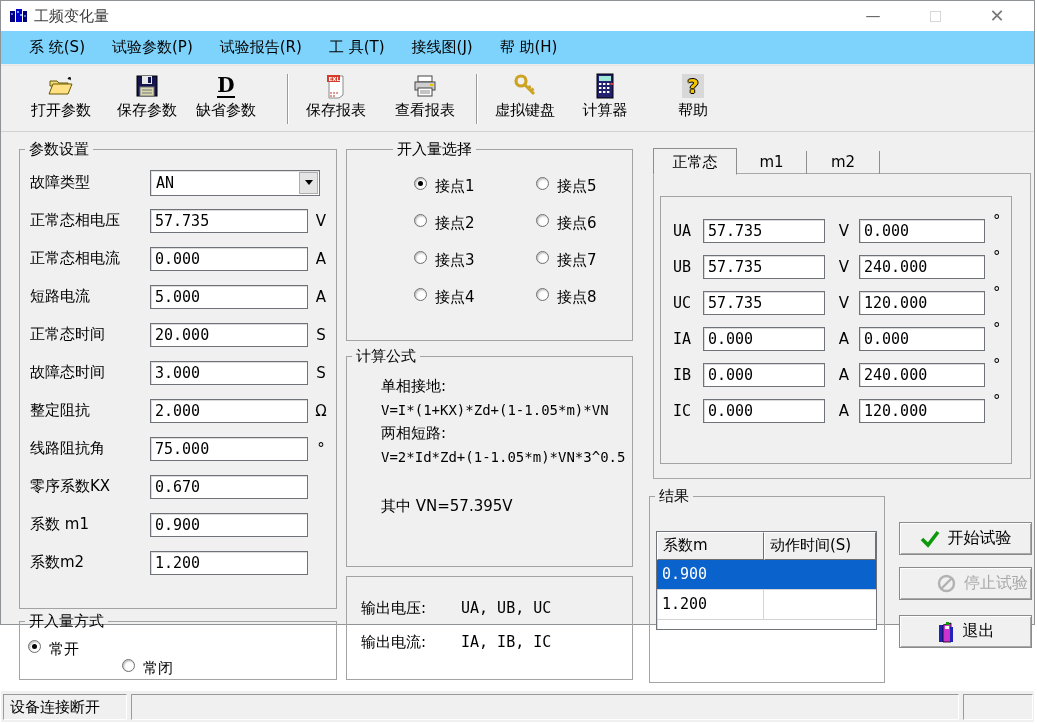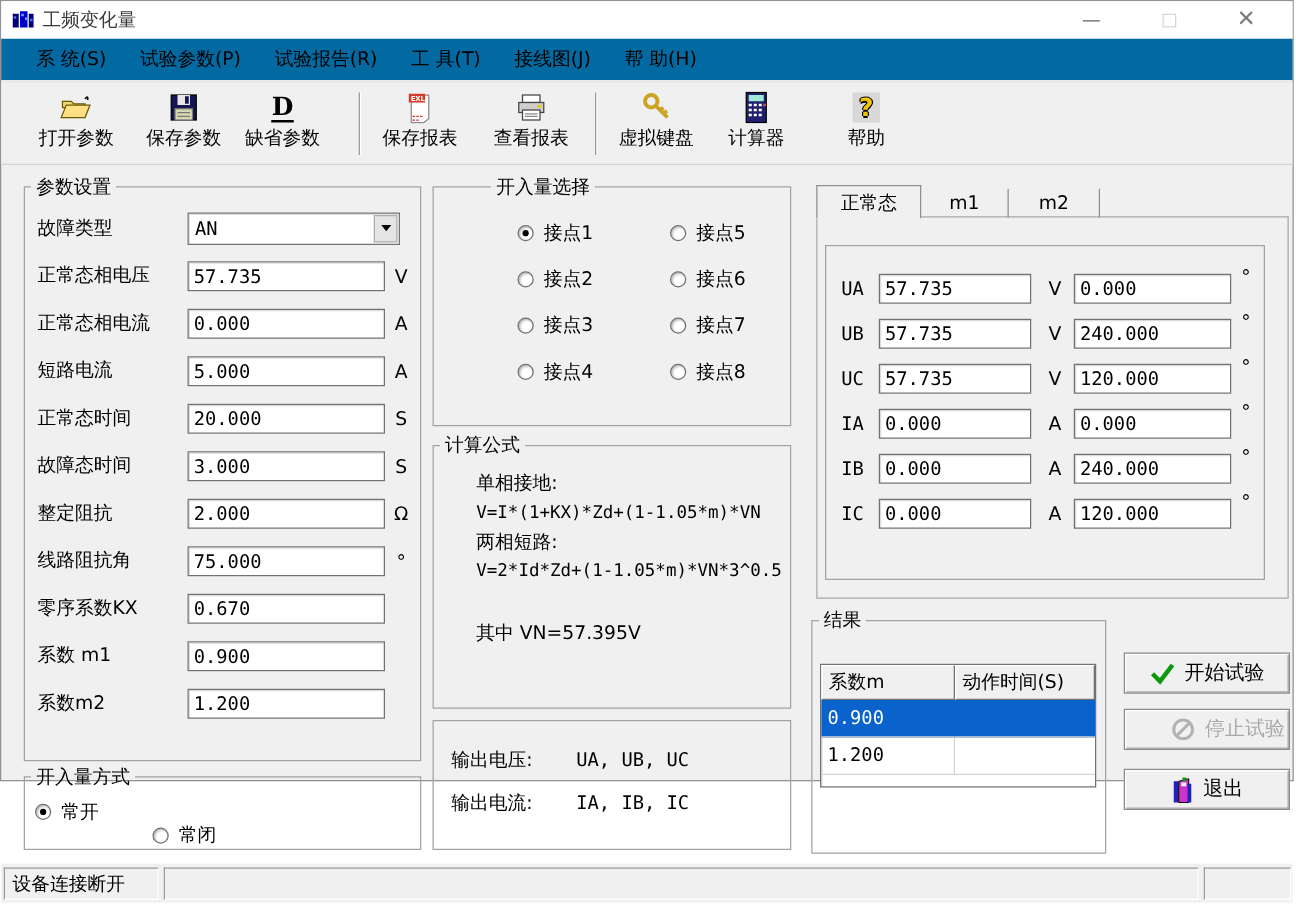--- a/index.html
+++ b/index.html
@@ -17,21 +17,21 @@
   
   .titlebar { position:absolute; left:0; top:0; width:100%; height:30px; background:var(--titlebar_bg,#fff); display:flex; align-items:center; }
   .title-icon { margin-left:9px; width:17px; height:16px; flex:none; }
   .title-text { margin-left:7px; font-size:15px; color:#3a3a3a; }
   .win-controls { position:absolute; right:6px; top:0; height:30px; display:flex; }
   .win-btn { width:62px; height:30px; display:flex; align-items:center; justify-content:center; font-size:15px; color:#6b6b6b; }
   .max-glyph { width:11px; height:11px; border:1px solid #d7d7d7; }
   .close-glyph { font-size:18px; color:#7a7a7a; line-height:1; }
 
   
-  .menubar { position:absolute; left:0; top:30px; width:100%; height:34px; background:#0369a1; display:flex; align-items:center; padding-left:28px; gap:27px; font-size:15px; border-bottom:1px solid #ececec; }
+  .menubar { position:absolute; left:0; top:30px; width:100%; height:34px; background:#7dd3fc; display:flex; align-items:center; padding-left:28px; gap:27px; font-size:15px; border-bottom:1px solid #ececec; }
   .menu-item { white-space:nowrap; }
 
   
   .toolbar { position:absolute; left:0; top:64px; width:100%; height:67px; background:#f0f0f0; border-top:1px solid #e5e5e5; border-bottom:1px solid #d2d2d2; }
   .tbtn { position:absolute; top:5px; width:72px; height:56px; display:flex; flex-direction:column; align-items:center; font-size:15px; }
   .ticon { height:30px; display:flex; align-items:center; justify-content:center; }
   .tb1{left:24px} .tb2{left:110px} .tb3{left:189px} .tb4{left:299px}
   .tb5{left:388px} .tb6{left:488px} .tb7{left:568px} .tb8{left:656px}
   .tsep { position:absolute; top:8px; height:50px; width:2px; border-left:1px solid #9b9b9b; border-right:1px solid #fff; }
   .ts1{left:286px} .ts2{left:475px}
@@ -54,21 +54,21 @@
   .pinput { width:158px; }
   .punit { width:26px; text-align:center; font-size:15px; }
   .combo { width:170px; height:26px; border:1px solid #6f7377; background:#fff; display:flex; align-items:center; box-shadow:inset 1px 1px 0 rgba(0,0,0,.12); }
   .combo-text { flex:1; padding-left:5px; font:15px "DejaVu Sans Mono","Liberation Mono",monospace; }
   .combo-btn { width:19px; height:22px; margin-right:1px; background:#e4e4e4; border:1px solid #aeaeae; display:flex; align-items:center; justify-content:center; }
   .arrow-down { width:0; height:0; border-left:4px solid transparent; border-right:4px solid transparent; border-top:5px solid #000; }
 
   
   .radio { display:inline-block; width:13px; height:13px; border-radius:50%; background:#fff; border:1px solid #6f6f6f; box-shadow:inset 1px 1px 2px rgba(0,0,0,.3); position:relative; flex:none; }
   .radio.on::after { content:""; position:absolute; left:3px; top:3px; width:5px; height:5px; border-radius:50%; background:#000; }
-  .radio-item { display:flex; align-items:center; gap:8px; font-size:15px; }
+  .radio-item { display:flex; gap:8px; font-size:15px; }
 
   #fs-inputmode { left:18px; top:612px; width:318px; height:67px; }
   .im-body { display:flex; padding:10px 0 0 8px;flex-direction:column; }
   .im-b { margin-left:94px; }
 
   
   #fs-contacts { left:345px; top:140px; width:287px; height:200px;padding-left:41px; }
   .ct-grid { display:grid; grid-template-columns:122px 122px; grid-template-rows:repeat(4,37px); grid-auto-flow:column; padding:10px 0 0 26px; align-items:center; }
 
   

